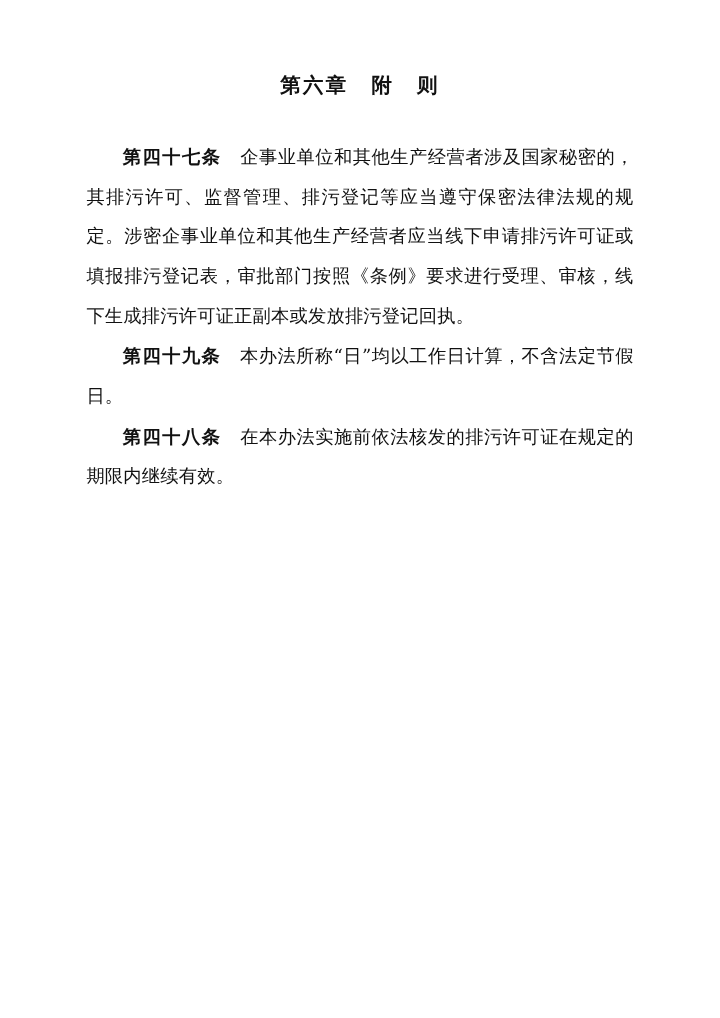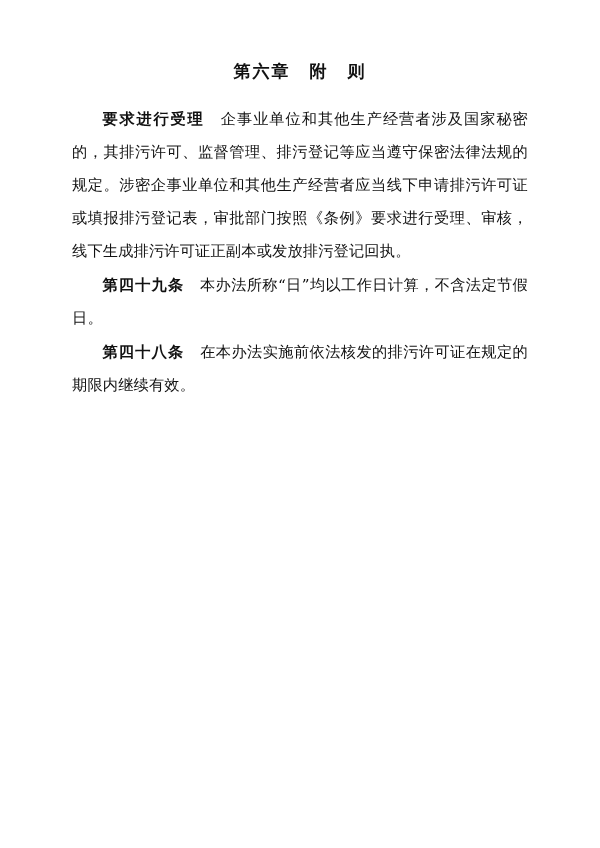--- a/index.html
+++ b/index.html
@@ -23,21 +23,21 @@
     position: absolute;
     left: 72px;
     top: 60px;
     width: 456px;
   }
   .chapter-title {
     text-align: center;
     font-size: 17px;
     font-weight: bold;
     letter-spacing: 2px;
-    margin: 0 0 20px 0;
+    margin: 0 0 32px 0;
     color: #111111;
     font-family: "DejaVu Serif", "Liberation Serif", serif;
   }
   .para {
     font-size: 15.2px;
     line-height: 33px;
     color: #111111;
     text-align: justify;
     text-justify: inter-ideograph;
     margin: 0 0 1px 0;
@@ -61,21 +61,21 @@
 </style>
 </head>
 <body>
 
 <div class="page">
   <div class="content">
 
     <h1 class="chapter-title">第六章　附　则</h1>
 
     <p class="para">
-      <span class="lead">要求进行受理</span><span>　企事业单位和其他生产经营者涉及国家秘密的，其排污许可、监督管理、排污登记等应当遵守保密法律法规的规定。涉密企事业单位和其他生产经营者应当线下申请排污许可证或填报排污登记表，审批部门按照《条例》要求进行受理、审核，线下生成排污许可证正副本或发放排污登记回执。</span>
+      <span class="lead">第四十七条</span><span>　企事业单位和其他生产经营者涉及国家秘密的，其排污许可、监督管理、排污登记等应当遵守保密法律法规的规定。涉密企事业单位和其他生产经营者应当线下申请排污许可证或填报排污登记表，审批部门按照《条例》要求进行受理、审核，线下生成排污许可证正副本或发放排污登记回执。</span>
     </p>
 
     <p class="para">
       <span class="lead">第四十九条</span><span>　本办法所称“日”均以工作日计算，不含法定节假日。</span>
     </p>
 
     <p class="para">
       <span class="lead">第四十八条</span><span>　在本办法实施前依法核发的排污许可证在规定的期限内继续有效。</span>
     </p>
 

